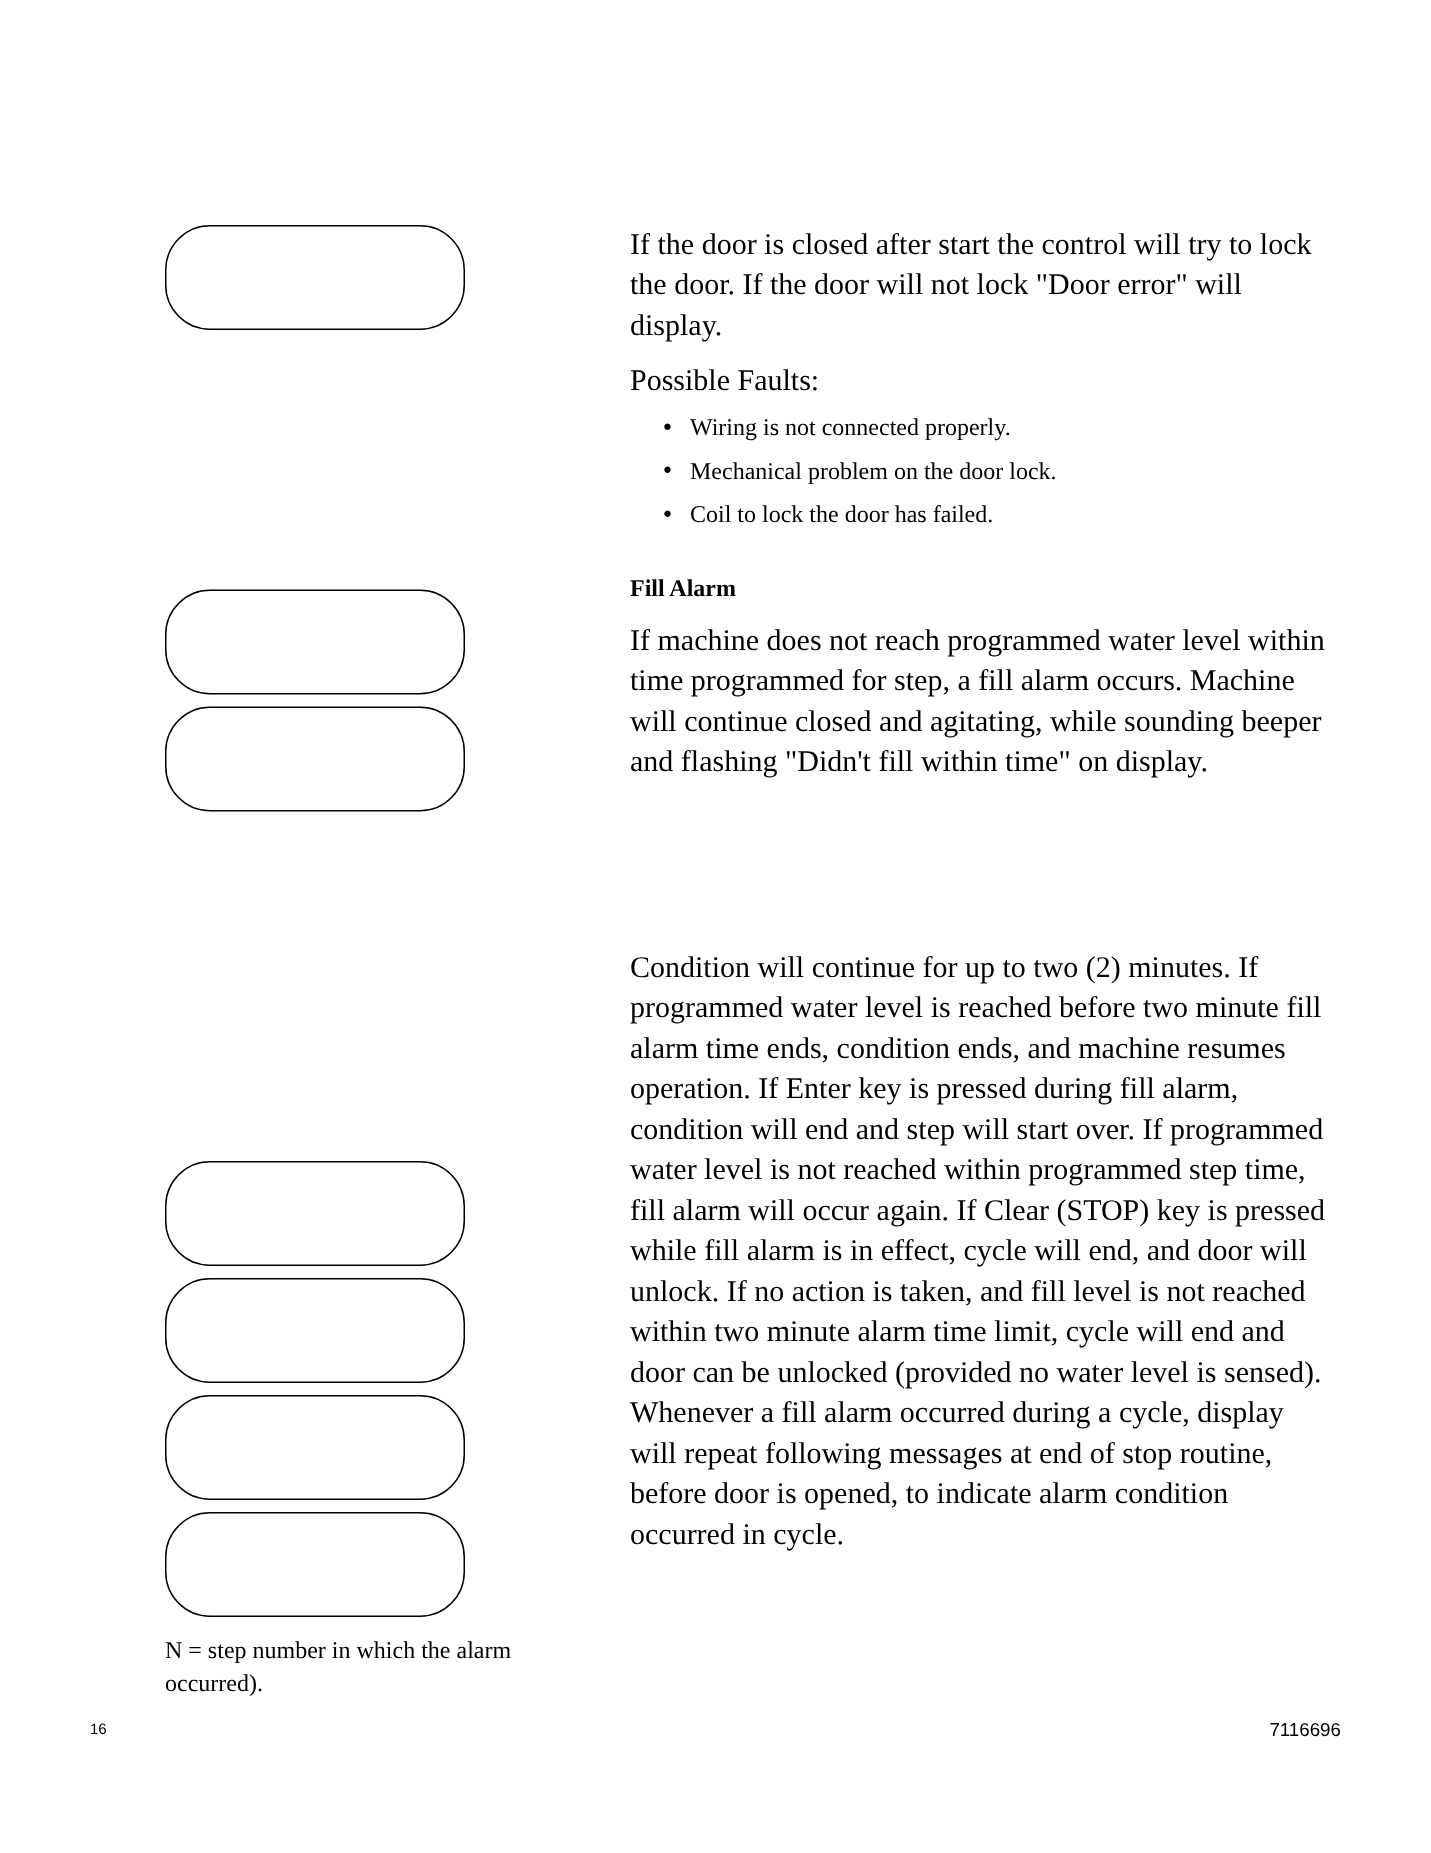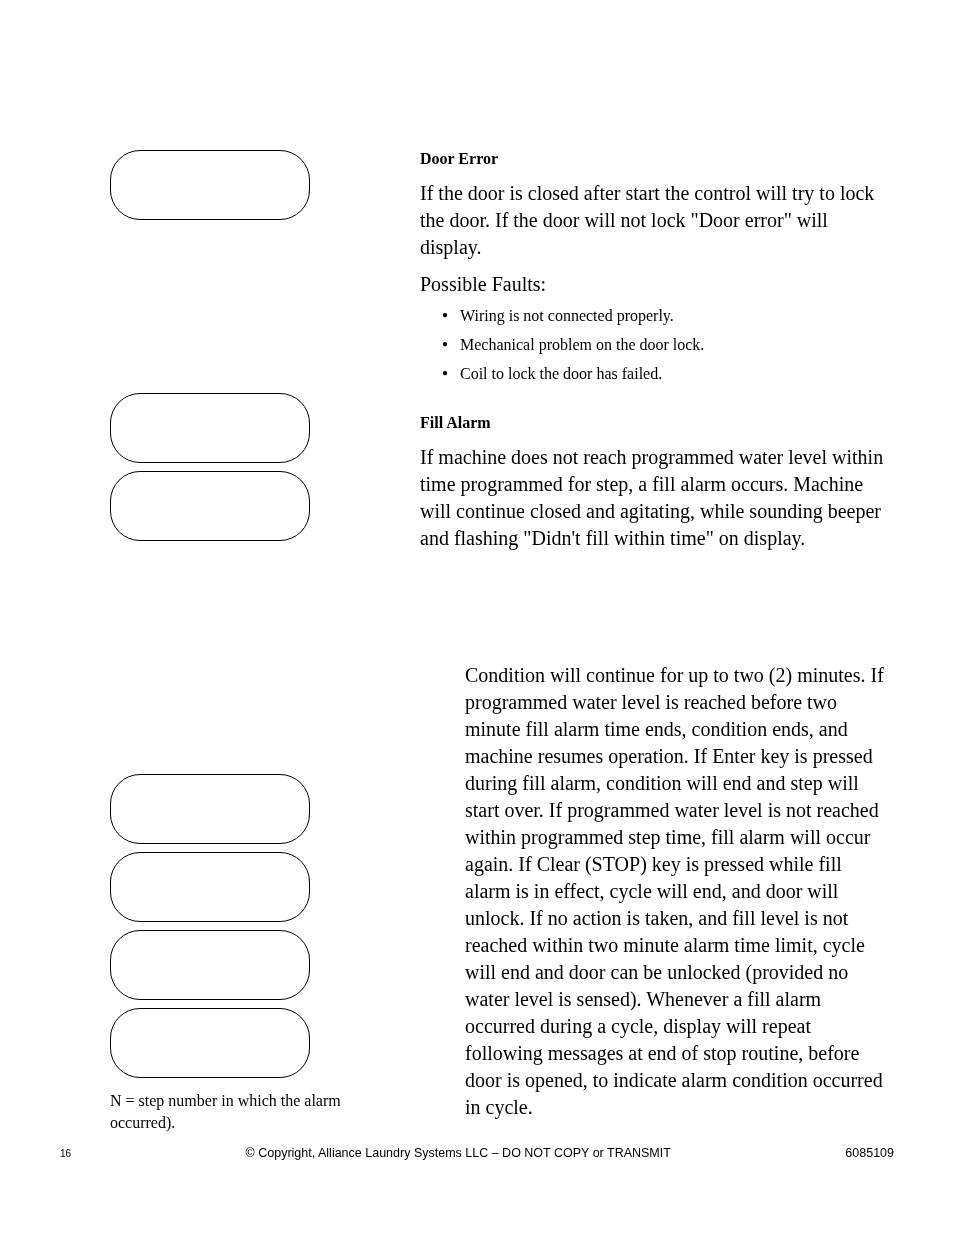--- a/index.html
+++ b/index.html
@@ -96,21 +96,21 @@
     }
     .spacer-1 { height: 165px; }
     .spacer-2 { height: 225px; }
     .caption {
       font-size: 16px;
       line-height: 1.35;
       margin-top: 12px;
     }
     .door-section { margin-bottom: 30px; }
     .fill-section-title { }
-    .condition-para { margin-top: 110px; margin-left: 45px; }
+    .condition-para { margin-top: 110px; }
   </style>
 </head>
 <body>
 
 <div class="page-content">
   <div class="left-column">
     <div class="display-box"></div>
     <div class="spacer-1"></div>
     <div class="display-box"></div>
     <div class="display-box"></div>
@@ -119,35 +119,33 @@
     <div class="display-box"></div>
     <div class="display-box"></div>
     <div class="display-box"></div>
     <div class="caption">
       <div>N = step number in which the alarm occurred).</div>
     </div>
   </div>
 
   <div class="right-column">
     <div class="door-section">
-      <div class="section-title">Door Error</div>
       <div class="body-text">If the door is closed after start the control will try to lock the door. If the door will not lock "Door error" will display.</div>
       <div class="faults-label">Possible Faults:</div>
       <ul class="faults">
         <li>Wiring is not connected properly.</li>
         <li>Mechanical problem on the door lock.</li>
         <li>Coil to lock the door has failed.</li>
       </ul>
     </div>
 
     <div>
       <div class="section-title fill-section-title">Fill Alarm</div>
       <div class="body-text">If machine does not reach programmed water level within time programmed for step, a fill alarm occurs. Machine will continue closed and agitating, while sounding beeper and flashing "Didn't fill within time" on display.</div>
       <div class="body-text condition-para">Condition will continue for up to two (2) minutes. If programmed water level is reached before two minute fill alarm time ends, condition ends, and machine resumes operation. If Enter key is pressed during fill alarm, condition will end and step will start over. If programmed water level is not reached within programmed step time, fill alarm will occur again. If Clear (STOP) key is pressed while fill alarm is in effect, cycle will end, and door will unlock. If no action is taken, and fill level is not reached within two minute alarm time limit, cycle will end and door can be unlocked (provided no water level is sensed). Whenever a fill alarm occurred during a cycle, display will repeat following messages at end of stop routine, before door is opened, to indicate alarm condition occurred in cycle.</div>
     </div>
   </div>
 </div>
 
 <div class="footer">
   <span class="page-number">16</span>
-  <span class="copyright">© Copyright, Alliance Laundry Systems LLC – DO NOT COPY or TRANSMIT</span>
-  <span class="doc-id">6085109</span>
+  <span class="doc-id">7116696</span>
 </div>
 
 </body></html>

